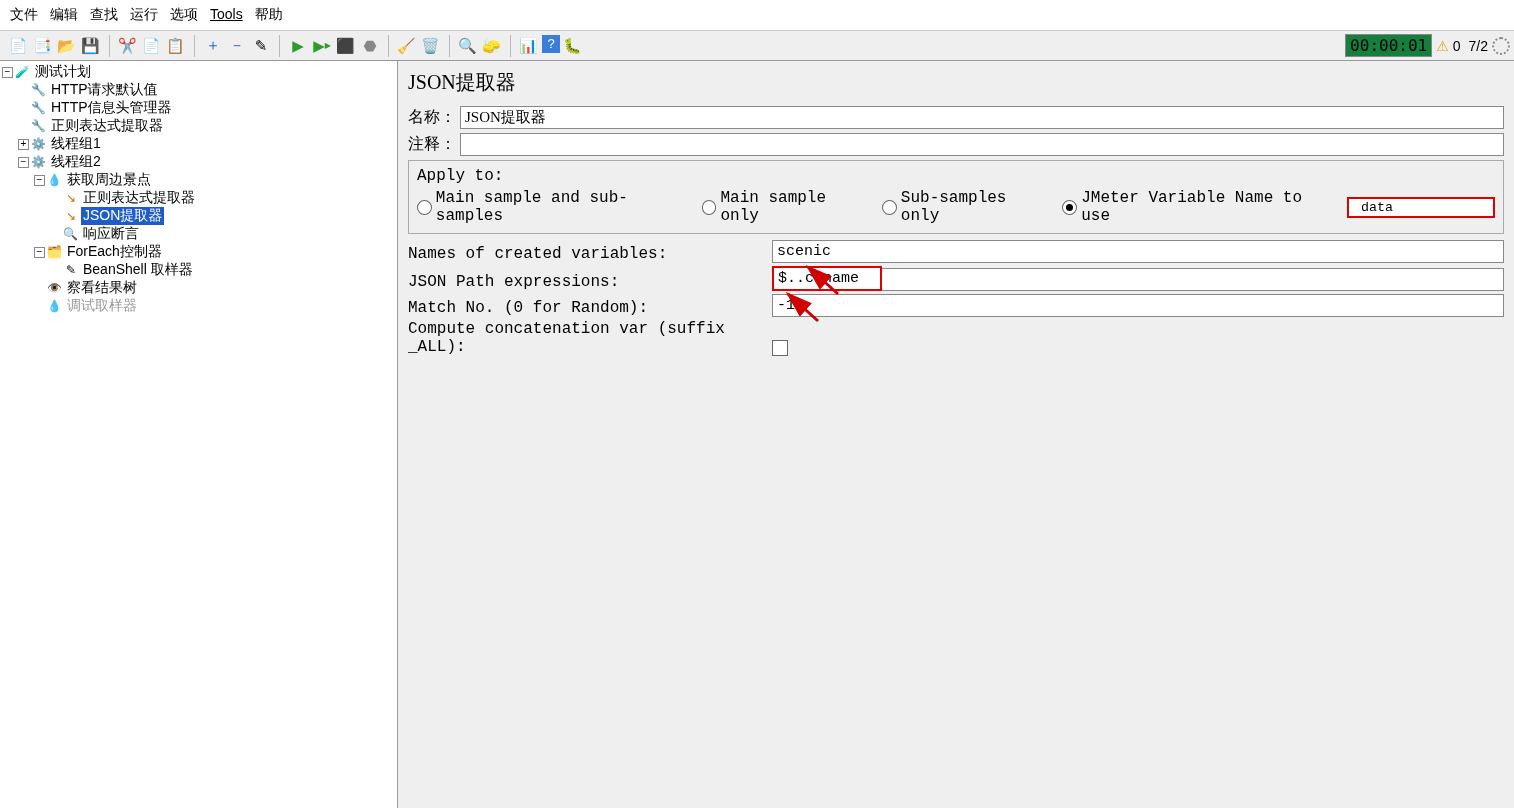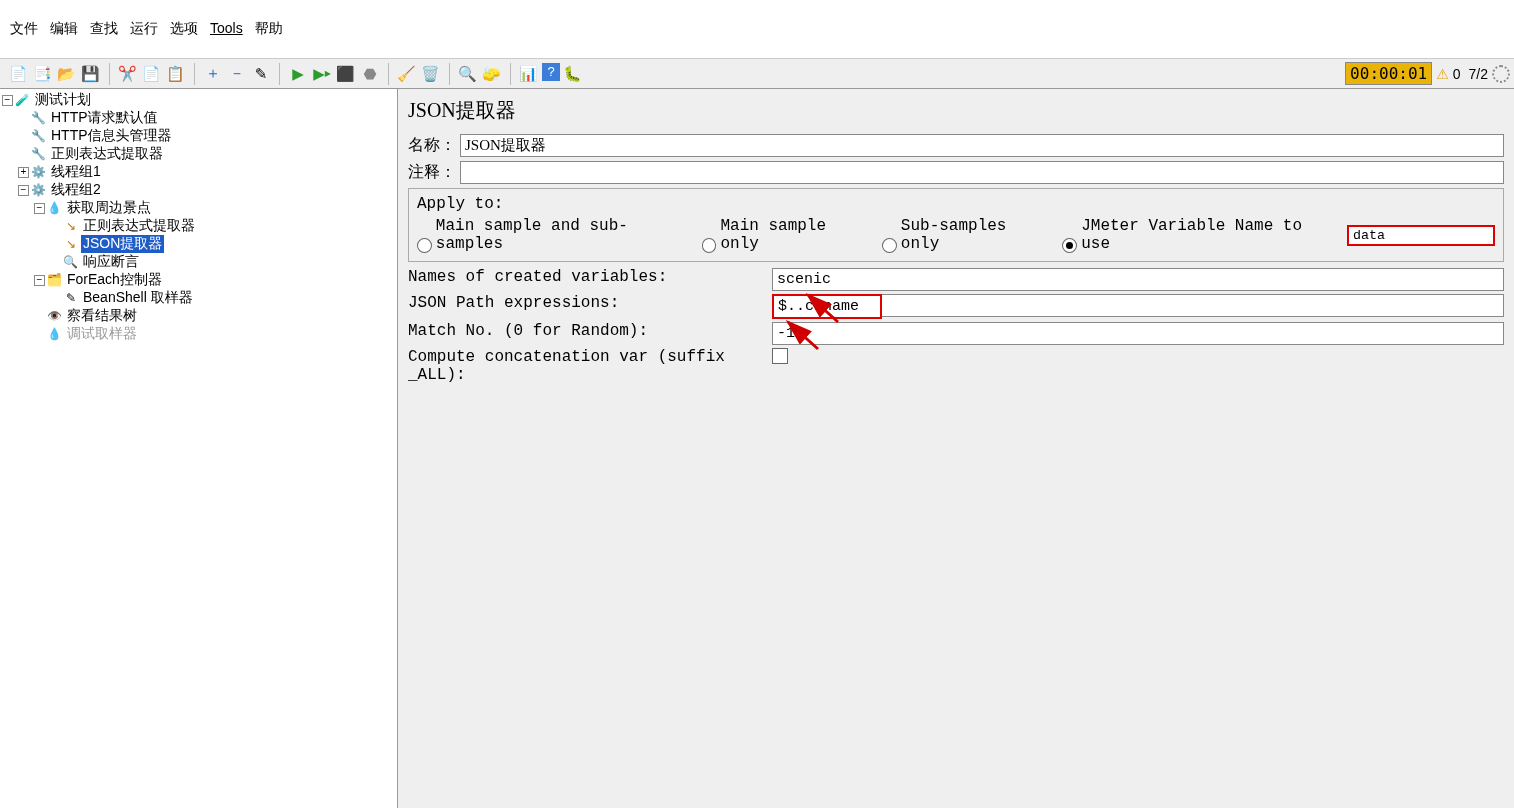--- a/index.html
+++ b/index.html
@@ -1,47 +1,47 @@
 <!DOCTYPE html>
 <html><head>
 <meta charset="utf-8">
 <style>
 * { box-sizing: border-box; margin: 0; padding: 0; }
 body { font-family: "Microsoft YaHei", Arial, sans-serif; font-size: 14px; background: #fff; overflow: hidden; }
-.menubar { display: flex; padding: 18px 4px; border-bottom: 1px solid #ccc; }
+.menubar { display: flex; padding: 4px 4px; border-bottom: 1px solid #ccc; }
 .menubar span { padding: 2px 6px; cursor: pointer; }
 .toolbar { display: flex; align-items: center; padding: 3px 4px; border-bottom: 1px solid #999; background: #efefef; }
 .tb-group { display: flex; gap: 2px; padding: 0 4px; }
 .tb-sep { width: 1px; height: 22px; background: #bbb; margin: 0 3px; }
 .tb-btn { width: 22px; height: 22px; display: flex; align-items: center; justify-content: center; cursor: pointer; font-size: 15px; }
 .toolbar-right { margin-left: auto; display: flex; align-items: center; gap: 4px; }
-.timer { border: 1px solid #888; background: #eab308; padding: 1px 4px; font-family: monospace; font-size: 16px; }
+.timer { border: 1px solid #888; background: #15803d; padding: 1px 4px; font-family: monospace; font-size: 16px; }
 .main { display: flex; height: calc(100vh - 58px); }
 .tree-panel { width: 398px; border-right: 1px solid #999; overflow: auto; padding: 2px; font-size: 14px; }
 .tree-node { display: flex; align-items: center; height: 18px; white-space: nowrap; cursor: pointer; }
 .tree-toggle { width: 11px; height: 11px; border: 1px solid #888; display: inline-flex; align-items: center; justify-content: center; font-size: 10px; line-height: 1; margin-right: 2px; background: #fff; }
 .tree-spacer { width: 13px; display: inline-block; }
 .tree-icon { width: 16px; height: 16px; display: inline-flex; align-items: center; justify-content: center; margin-right: 2px; font-size: 12px; }
 .tree-label { padding: 0 2px; }
 .tree-selected { background: #1e5cc8; color: #fff; }
 .tree-disabled { color: #999; }
 .content-panel { flex: 1; padding: 8px 10px; background: #efefef; font-family: "Courier New", monospace; font-size: 16px; overflow: auto; }
 .panel-title { font-size: 20px; font-family: "Microsoft YaHei"; margin-bottom: 10px; }
 .form-row { display: flex; align-items: center; margin-bottom: 4px; }
 .form-label { margin-right: 4px; font-family: "Microsoft YaHei"; font-size: 16px; }
 .form-input { flex: 1; border: 1px solid #888; padding: 2px 4px; font-family: "Microsoft YaHei"; font-size: 15px; background: #fff; }
 .fieldset { border: 1px solid #aaa; padding: 6px 8px 8px; margin-bottom: 6px; }
 .fieldset-label { font-family: "Courier New"; margin-bottom: 4px; }
 .radio-row { display: flex; align-items: center; gap: 10px; }
-.radio-item { display: flex; align-items: flex-end; gap: 4px; }
+.radio-item { display: flex; align-items: center; gap: 4px; }
 .radio { width: 15px; height: 15px; border: 1px solid #666; border-radius: 50%; display: inline-flex; align-items: center; justify-content: center; background: #fff; }
 .radio.checked::after { content: ""; width: 7px; height: 7px; border-radius: 50%; background: #000; }
-.var-input { border: 1px solid #888; padding: 1px 4px; width: 148px; background: #fff; font-family: "Courier New"; }
+.var-input { border: 1px solid #888; padding: 1px 12px; width: 148px; background: #fff; font-family: "Courier New"; }
 .highlight-red { border: 2px solid #e00000 !important; }
-.grid-row { display: flex; align-items: flex-start; margin-bottom: 3px; }
+.grid-row { display: flex; align-items: flex-end; margin-bottom: 3px; }
 .grid-label { width: 364px; font-family: "Courier New"; }
 .grid-input { flex: 1; border: 1px solid #888; padding: 2px 4px; background: #fff; font-family: "Courier New"; font-size: 15px; }
 .checkbox { width: 16px; height: 16px; border: 1px solid #666; background: #fff; display: inline-block; }
 .spinner-icon { width: 18px; height: 18px; border: 2px dotted #888; border-radius: 50%; display: inline-block; }
 </style>
 </head>
 <body>
 
 <div class="menubar">
   <span>文件</span>

